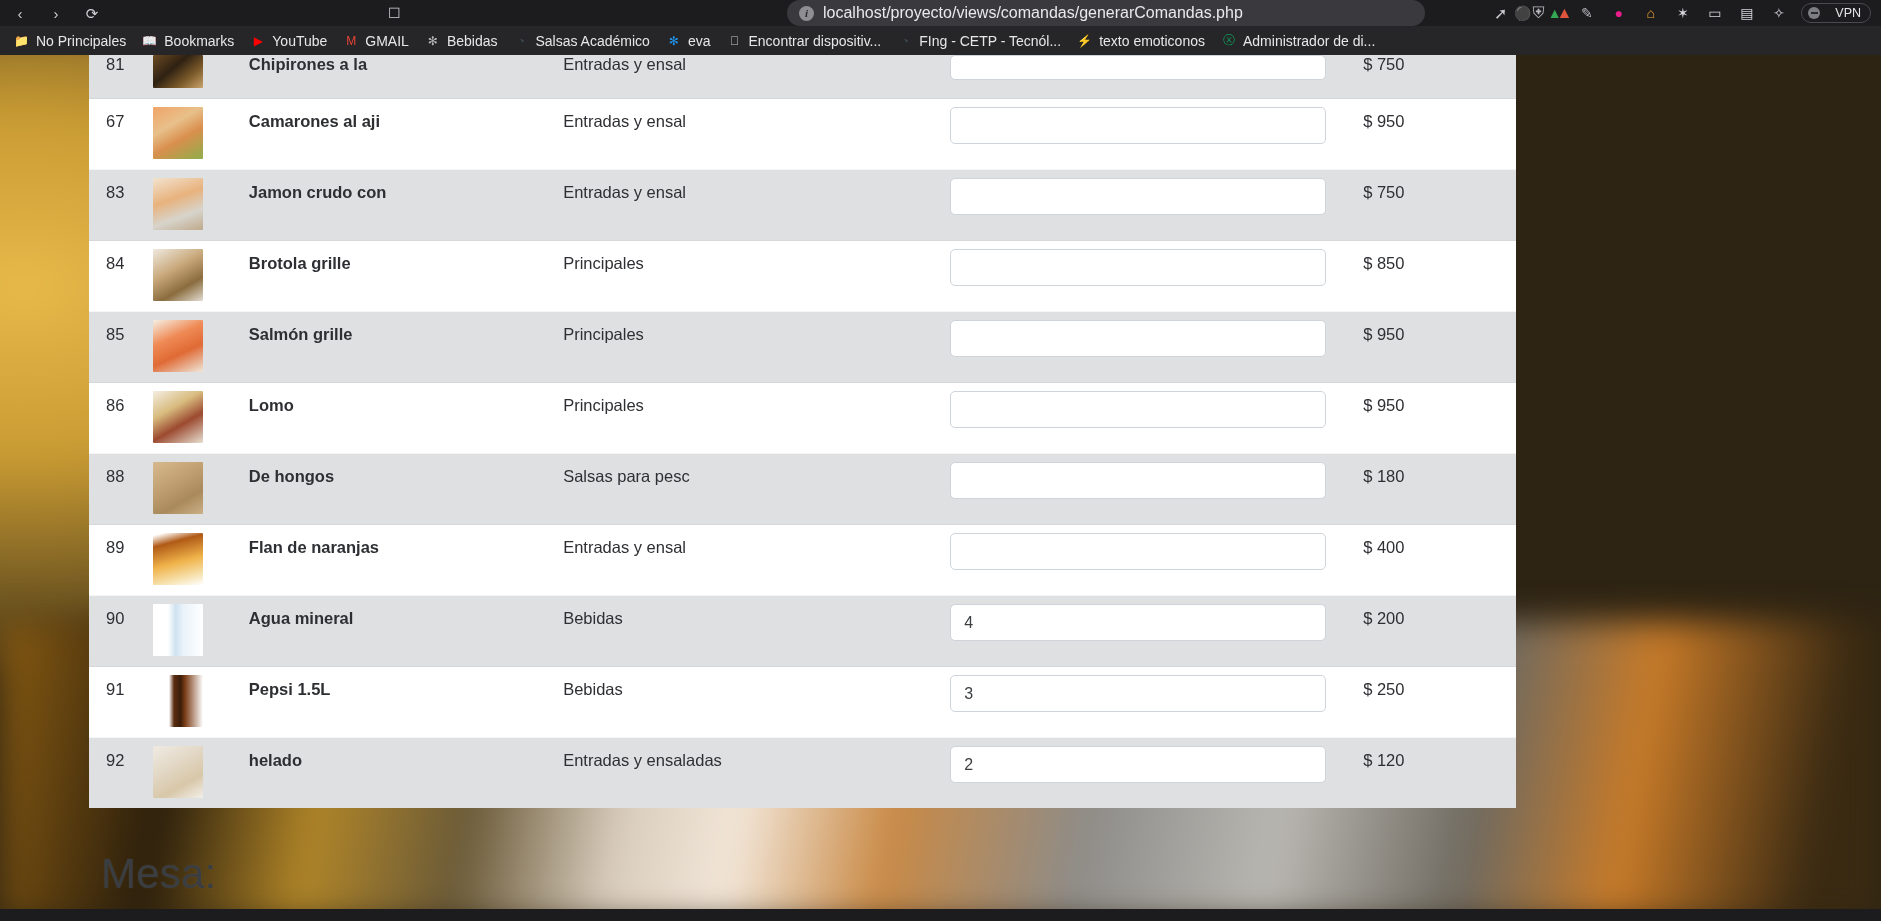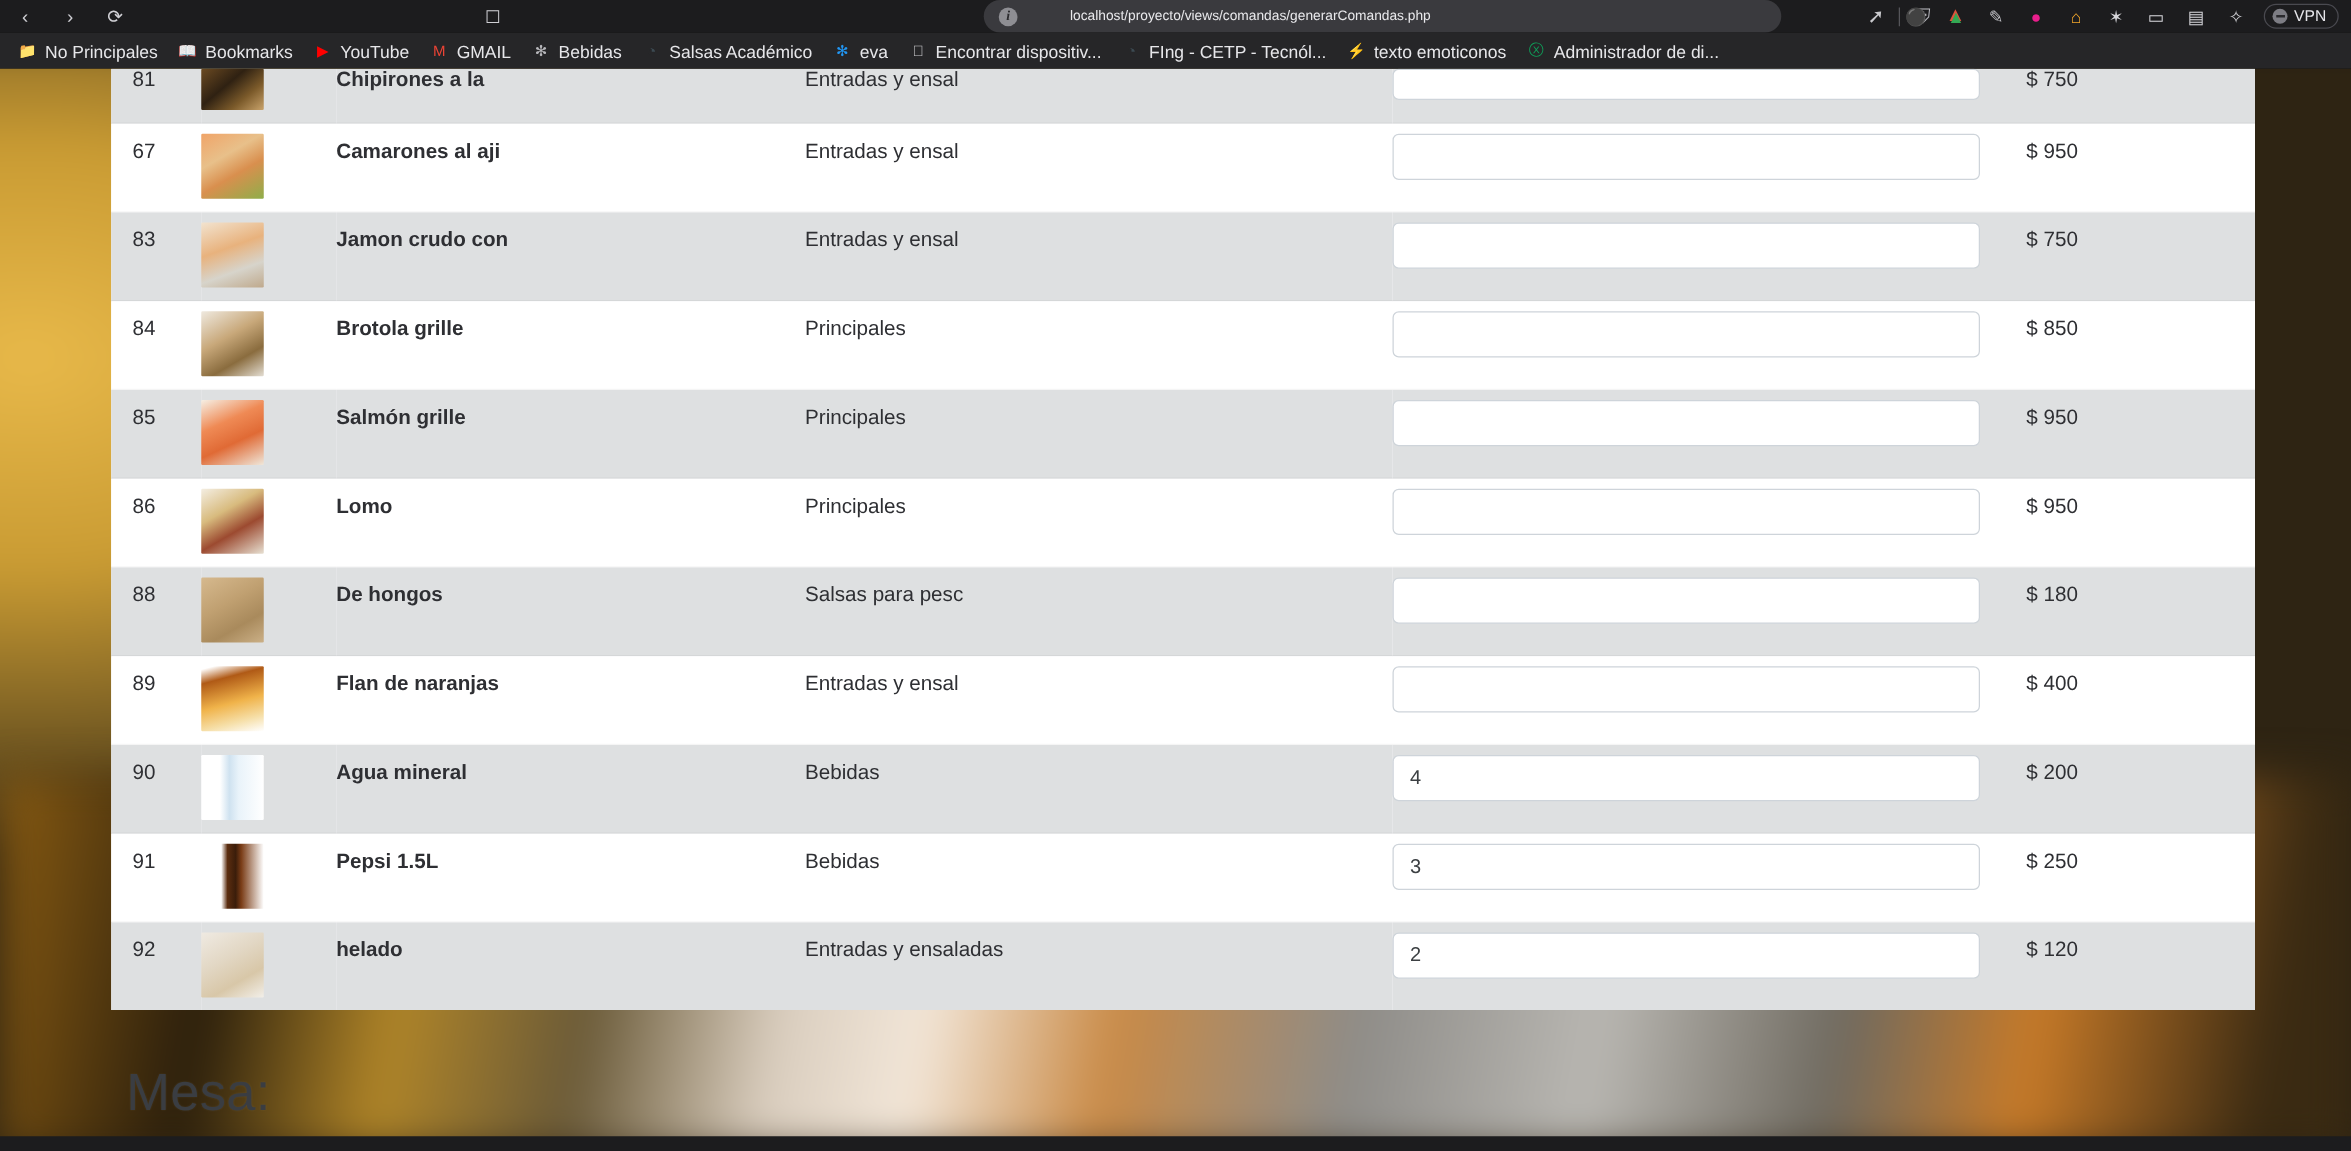--- a/index.html
+++ b/index.html
@@ -32,30 +32,30 @@
     padding: 0 12px;
   }
   .url-info-icon {
     width: 15px; height: 15px; border-radius: 50%;
     background: #8e8e93; color: #2b2b2e;
     font-size: 11px; font-weight: bold; font-style: italic;
     display: flex; align-items: center; justify-content: center;
     font-family: "Liberation Serif", serif;
     flex: none;
   }
-  .url-text { color: #e9e9ec; font-size: 11px; white-space: nowrap; margin-left: 33px; }
+  .url-text { color: #e9e9ec; font-size: 16px; white-space: nowrap; }
 
   .chrome-right {
     position: absolute; right: 0; top: 0; height: 26px;
     display: flex; align-items: center; gap: 13px; padding-right: 10px;
   }
   .chrome-right .ic { width: 19px; height: 19px; display:flex; align-items:center; justify-content:center; font-size: 14px; }
   .share-grp { position:absolute; left: 1494px; top:0; height:26px; display:flex; align-items:center; gap:12px; }
   .vline { width:1px; height:15px; background:#55555a; }
-  .vpn-pill { display:flex; align-items:center; gap:5px; border:1px solid #4a4a50;
+  .vpn-pill { display:flex; align-items:center; gap:15px; border:1px solid #4a4a50;
               border-radius: 12px; padding: 2px 9px 2px 6px; color:#e6e6ea; font-size: 12.5px;}
   .vpn-dot { width:12px;height:12px;border-radius:50%;background:#7d7d84; display:inline-block;
              position:relative;}
   .vpn-dot::after{content:"";position:absolute;left:2.5px;top:5px;width:7px;height:2px;background:#2a2a2e;}
 
   
   .bookmarks-bar {
     position: absolute; top: 26px; left: 0;
     width: 1881px; height: 29px;
     background: #262628;
@@ -86,21 +86,21 @@
     position:absolute; left:0; bottom:0; width:100%; height:300px;
     background: linear-gradient(100deg,
        #8a5c12 0%, #2a1e0c 10%, #b08528 18%, #6a5a38 26%,
        #d9cdbe 34%, #f2e6d8 40%, #c98a46 48%, #8e8c88 58%,
        #b9b7b2 68%, #6f6a60 78%, #c77a28 86%, #3a2a12 96%);
     filter: blur(16px);
   }
 
   .table-wrap {
     position: absolute; left: 89px; top: 0px;
-    width: 1715px;
+    width: 1427px;
     background: #3b82f6;
   }
   table { width: 100%; border-collapse: collapse; background: #fff; }
   tbody tr { background: #fff; }
   tbody tr.striped { background: #dee0e1; }
   td {
     padding: 0;
     vertical-align: top;
     font-size: 16.5px;
     color: #2e2f33;

